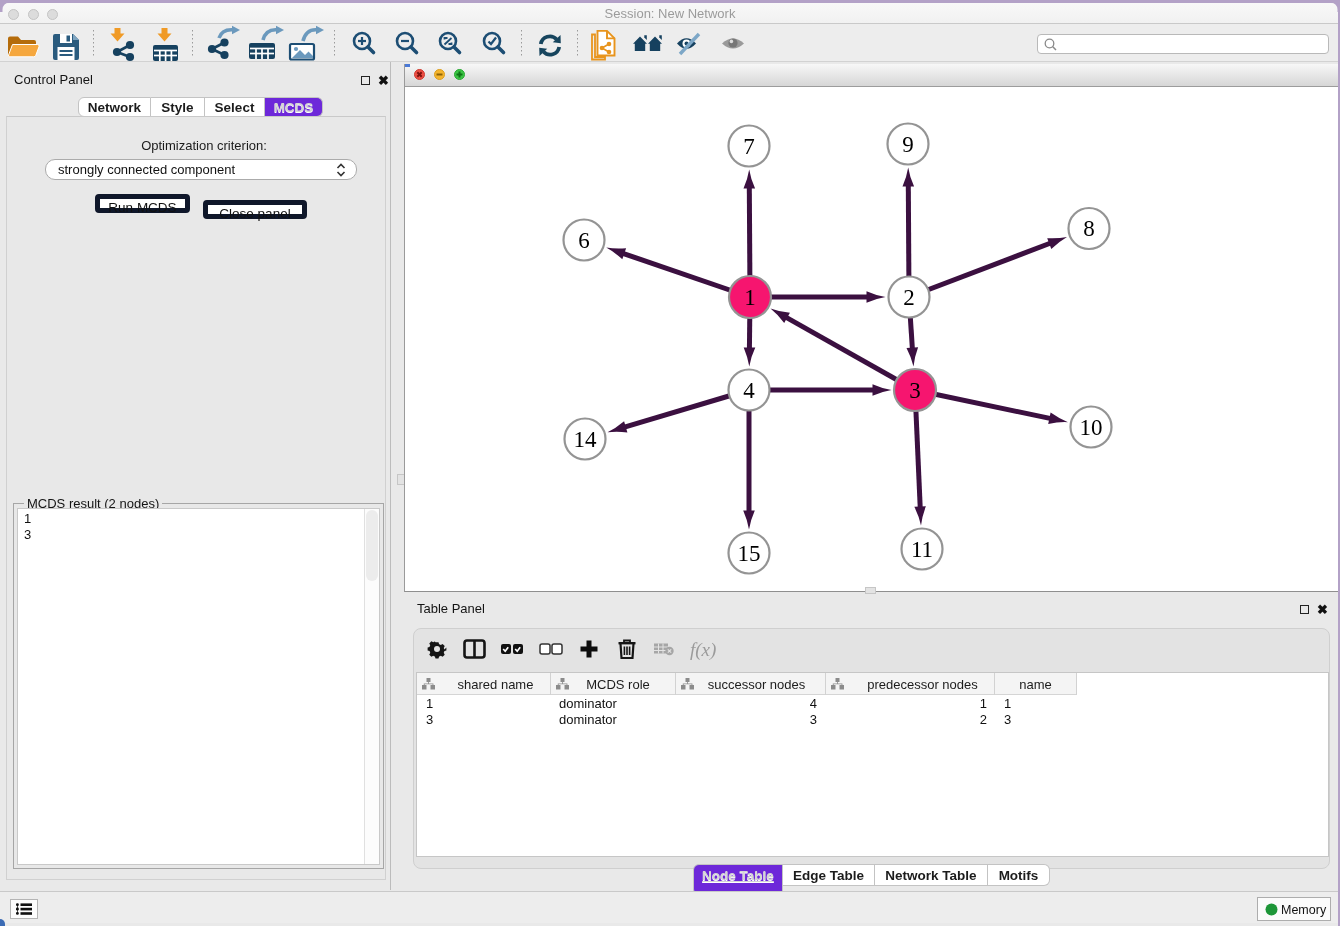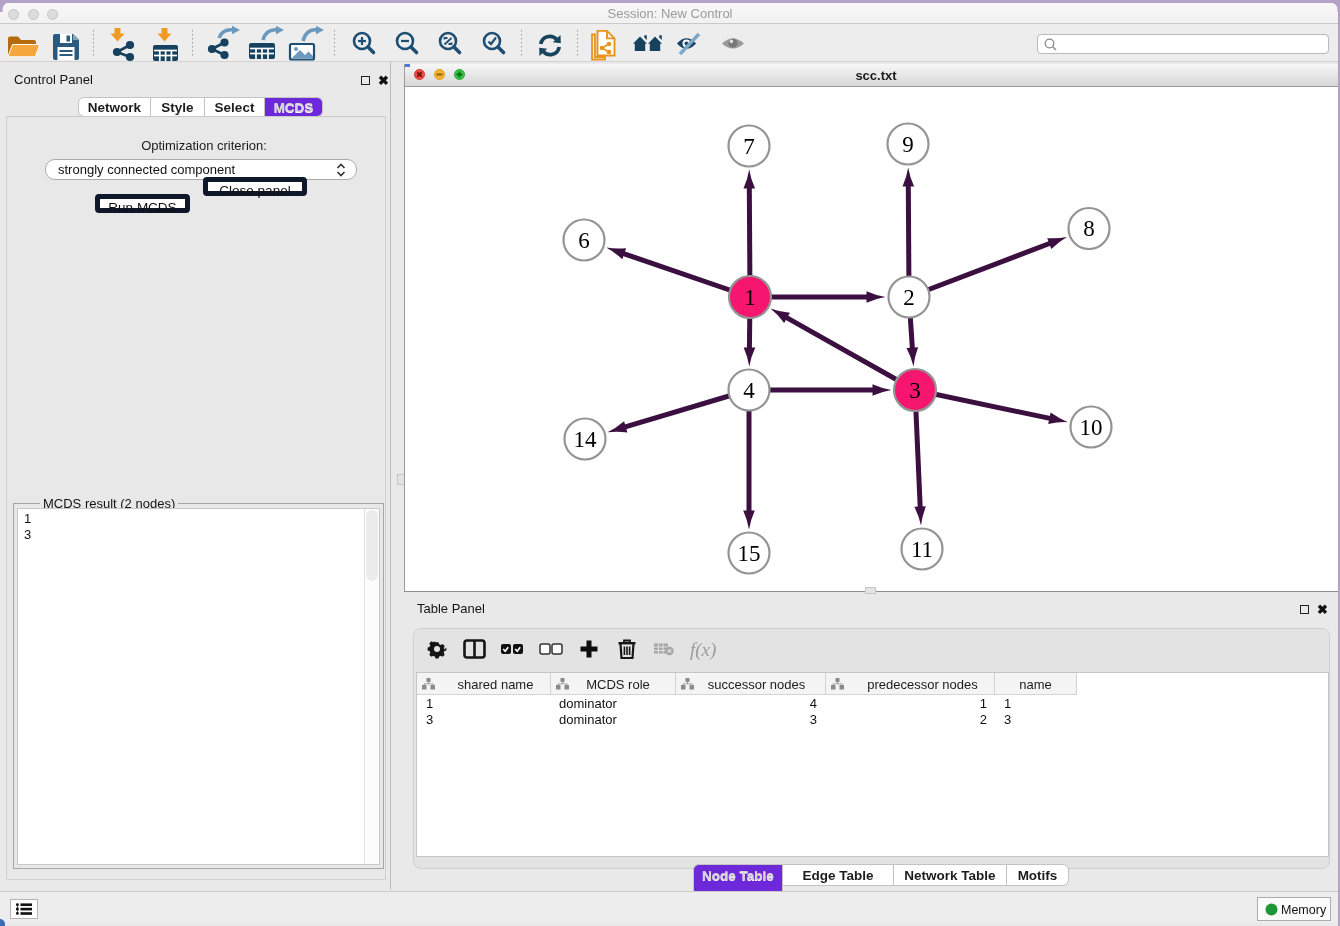--- a/index.html
+++ b/index.html
@@ -40,21 +40,21 @@
 #opt-label { position:absolute; left:8px; top:21px; width:100%; text-align:center;
   font-size:13px; color:#1b1b1b; }
 #combo { position:absolute; left:38px; top:42px; width:312px; height:21px;
   background:#fff; border:1px solid #ababab; border-radius:10px;
   font-size:13px; color:#111; line-height:19px; padding-left:12px; }
 .btn { position:absolute; height:19px; background:#fff; border:5px solid #0f172a;
   border-radius:4px; font-size:13.5px; color:#111; text-align:center; line-height:17px; }
 #groupbox { position:absolute; left:6px; top:386px; width:371px; height:366px;
   border:1px solid #a6a6a6; }
 #groupbox-label { position:absolute; left:10px; top:-8px; background:#e8e8e8;
-  padding:0 3px; font-size:13px; color:#141414;margin-left:16px; }
+  padding:0 3px; font-size:13px; color:#141414; }
 #mcds-text { position:absolute; left:3px; top:4px; right:3px; bottom:3px;
   background:#fff; border:1px solid #c9c9c9; font-size:13px; color:#111;
   line-height:16px; padding:2px 0 0 6px; }
 #mcds-scroll { position:absolute; right:0px; top:0px; width:15px; height:100%;
   background:#fcfcfc; border-left:1px solid #e0e0e0; }
 #mcds-thumb { position:absolute; left:1px; top:1px; width:12px; height:71px;
   background:#ececec; border-radius:6px; }
 
 #vsplit-grip { position:absolute; left:397px; top:474px; width:8px; height:11px;
   background:#e3e3e3; border:1px solid #c6c6c6; }
@@ -103,21 +103,21 @@
   <svg class="pcorner" style="left:0;" width="12" height="12">
       <path d="M0,0 H12 V2.5 H9.5 A7,7 0 0 0 2.5,9.5 V12 H0 Z" fill="#b3a1c7"></path>
     </svg>
   <svg class="pcorner" style="right:0;" width="12" height="12">
       <path d="M12,0 H0 V2.5 H2.5 A7,7 0 0 1 9.5,9.5 V12 H12 Z" fill="#b3a1c7"></path>
     </svg>
   <div id="titlebar">
     <div class="tl" style="left:8px;"></div>
     <div class="tl" style="left:27.5px;"></div>
     <div class="tl" style="left:47px;"></div>
-    <div id="title-text">Session: New Control</div>
+    <div id="title-text">Session: New Network</div>
   </div>
   <div id="toolbar">
   <svg width="1338" height="38" viewBox="0 0 1338 38" style="position:absolute;left:0;top:0;">
     <g stroke="#9a9a9a" stroke-width="1" stroke-dasharray="1.5,2.5">
       <line x1="93.5" y1="6" x2="93.5" y2="34"></line>
       <line x1="192.5" y1="6" x2="192.5" y2="34"></line>
       <line x1="334.5" y1="6" x2="334.5" y2="34"></line>
       <line x1="521.5" y1="6" x2="521.5" y2="34"></line>
       <line x1="577.5" y1="6" x2="577.5" y2="34"></line>
     </g>
@@ -284,21 +284,21 @@
   </div>
   <div id="cp-body">
     <div id="opt-label">Optimization criterion:</div>
     <div id="combo">strongly connected component
       <svg width="10" height="14" style="position:absolute; right:10px; top:3px;" viewBox="0 0 10 14">
         <path d="M1.5,5 L5,1.5 L8.5,5" fill="none" stroke="#333" stroke-width="1.6"></path>
         <path d="M1.5,9 L5,12.5 L8.5,9" fill="none" stroke="#333" stroke-width="1.6"></path>
       </svg>
     </div>
     <div class="btn" style="left:88px; top:77px; width:95px;">Run MCDS</div>
-    <div class="btn" style="left:196px; top:60px; width:104px;">Close panel</div>
+    <div class="btn" style="left:196px; top:83px; width:104px;">Close panel</div>
     <div id="groupbox">
       <div id="groupbox-label">MCDS result (2 nodes)</div>
       <div id="mcds-text">1<br>3
         <div id="mcds-scroll">
             <div id="mcds-thumb"></div>
           </div>
       </div>
     </div>
   </div>
   <div style="position:absolute; left:390px; top:62px; width:1px; height:828px; background:#bcbcbc;"></div>
@@ -307,21 +307,20 @@
   <div id="net-win">
     <div id="net-title">
       <div class="mac" style="left:9px; background:#ee4f44; border:1px solid #ce3a30;"></div>
       <div class="mac" style="left:29px; background:#f5b52e; border:1px solid #dc9e1d;"></div>
       <div class="mac" style="left:49px; background:#3bc544; border:1px solid #2aa834;"></div>
       <svg class="abs" style="left:9px; top:5px;" width="52" height="11" viewBox="0 0 52 11">
         <path d="M3.3,3.3 L7.7,7.7 M7.7,3.3 L3.3,7.7" stroke="#7e120e" stroke-width="2"></path>
         <path d="M22.5,5.5 L28.5,5.5" stroke="#8a6208" stroke-width="2"></path>
         <path d="M42.5,5.5 L48.5,5.5 M45.5,2.5 L45.5,8.5" stroke="#0d7215" stroke-width="2"></path>
       </svg>
-      <div id="net-title-text" style="text-indent:9px;">scc.txt</div>
       <div style="position:absolute;left:0;top:0;width:5px;height:3px;background:#4a79d6;"></div>
     </div>
     <div id="net-canvas">
     <svg width="933" height="503" viewBox="0 0 933 503">
       <g stroke="#3b1040" stroke-width="5">
         <line x1="345.0" y1="210.0" x2="344.3" y2="98.5"></line>
         <line x1="345.0" y1="210.0" x2="216.4" y2="165.8"></line>
         <line x1="345.0" y1="210.0" x2="464.5" y2="210.0"></line>
         <line x1="345.0" y1="210.0" x2="344.4" y2="263.5"></line>
         <line x1="504.0" y1="210.0" x2="503.3" y2="96.5"></line>
@@ -496,22 +495,22 @@
       <div class="trow" style="top:39px;">
         <span class="tc" style="left:9px;">3</span>
         <span class="tc" style="left:142px;">dominator</span>
         <span class="tc" style="left:260px; width:140px; text-align:right;">3</span>
         <span class="tc" style="left:410px; width:160px; text-align:right;">2</span>
         <span class="tc" style="left:587px;">3</span>
       </div>
     </div>
   </div>
   <div id="bt-row" class="tabrow">
-    <div class="tab first dis" style="width:90px; height:31px; line-height:21px;">Node Table</div>
-    <div class="tab" style="width:111px; height:22px; line-height:21px;">Edge Table</div>
+    <div class="tab first dis" style="width:90px; height:31px; line-height:21px;text-decoration:underline;">Node Table</div>
+    <div class="tab" style="width:92px; height:22px; line-height:21px;">Edge Table</div>
     <div class="tab" style="width:113px; height:22px; line-height:21px;">Network Table</div>
     <div class="tab last" style="width:62px; height:22px; line-height:21px;">Motifs</div>
   </div>
 
   <div id="statusbar">
     <div id="list-btn">
       <svg width="26" height="18" viewBox="0 0 26 18">
         <g fill="#111">
           <rect x="5" y="3.2" width="2.8" height="2.8" rx="1.2"></rect>
           <rect x="5" y="7.6" width="2.8" height="2.8" rx="1.2"></rect>

